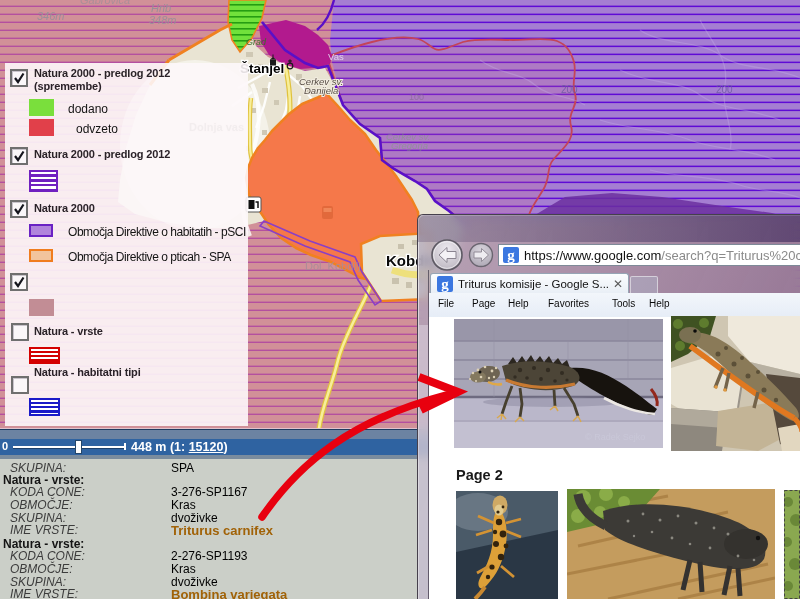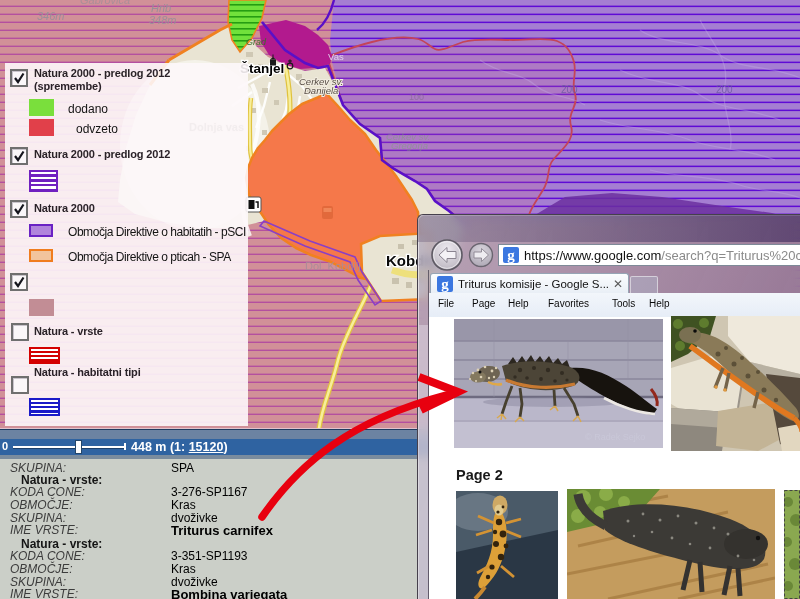--- a/index.html
+++ b/index.html
@@ -6,23 +6,23 @@
   body{width:800px;height:599px;overflow:hidden;position:relative;font-family:"Liberation Sans",sans-serif;background:#E9E4D4;}
   .abs{position:absolute;}
   #legend{left:5px;top:63px;width:243px;height:363px;background:rgba(253,247,250,0.9);}
   .cb{position:absolute;width:14px;height:14px;border:2px solid #6f6f6f;background:#faf7f9;box-shadow:inset 1px 1px 0 #c9c4cc;}
   .lt{position:absolute;font-size:11px;letter-spacing:-0.15px;font-weight:bold;color:#2a2228;line-height:13px;white-space:nowrap;}
   .ll{position:absolute;font-size:12px;color:#141414;white-space:nowrap;}
   .sw{position:absolute;width:25px;height:17px;}
   #bluebar{left:0;top:428px;width:800px;height:32px;background:#2f63a1;}
   #gpanel{left:0;top:459px;width:800px;height:140px;background:#cbcfc8;}
   .al{position:absolute;font-style:italic;font-size:12px;color:#3c3c3c;white-space:nowrap;}
-  .ah{position:absolute;font-weight:bold;font-size:12px;color:#141414;white-space:nowrap;margin-left:18px;}
+  .ah{position:absolute;font-weight:bold;font-size:12px;color:#141414;white-space:nowrap;}
   .av{position:absolute;font-size:12px;color:#000;white-space:nowrap;}
-  .alink{position:absolute;font-size:13px;font-weight:bold;color:#000000;white-space:nowrap;text-align:right;}
+  .alink{position:absolute;font-size:13px;font-weight:bold;color:#a16207;white-space:nowrap;text-align:right;}
   #win{left:417px;top:214px;width:383px;height:385px;border-radius:6px 0 0 0;
        background:linear-gradient(115deg,rgba(180,172,190,0.78),rgba(112,96,136,0.68));
        border-top:1px solid #46404c;border-left:1px solid #46404c;
        box-shadow:inset 1px 1px 0 rgba(255,255,255,0.55);
        -webkit-backdrop-filter:blur(4px);backdrop-filter:blur(4px);}
   .mi{position:absolute;top:0;font-size:10px;color:#0a0a0a;}
 </style>
 </head>
 <body>
 <svg class="abs" style="left:0;top:0" width="800" height="430" viewBox="0 0 800 430">
@@ -193,21 +193,21 @@
 <div class="al" style="left:10px;top:484.5px">KODA CONE:</div>
 <div class="av" style="left:171px;top:484.5px">3-276-SP1167</div>
 <div class="al" style="left:10px;top:497.5px">OBMOČJE:</div>
 <div class="av" style="left:171px;top:497.5px">Kras</div>
 <div class="al" style="left:10px;top:510.5px">SKUPINA:</div>
 <div class="av" style="left:171px;top:510.5px">dvoživke</div>
 <div class="al" style="left:10px;top:523px">IME VRSTE:</div>
 <div class="alink" style="left:171px;top:523px">Triturus carnifex</div>
 <div class="ah" style="left:3px;top:536.5px">Natura - vrste:</div>
 <div class="al" style="left:10px;top:549px">KODA CONE:</div>
-<div class="av" style="left:171px;top:549px">3-351-SP1193</div>
+<div class="av" style="left:171px;top:549px">2-276-SP1193</div>
 <div class="al" style="left:10px;top:561.5px">OBMOČJE:</div>
 <div class="av" style="left:171px;top:561.5px">Kras</div>
 <div class="al" style="left:10px;top:574.5px">SKUPINA:</div>
 <div class="av" style="left:171px;top:574.5px">dvoživke</div>
 <div class="al" style="left:10px;top:587px">IME VRSTE:</div>
 <div class="alink" style="left:171px;top:587px">Bombina variegata</div>
 <div id="win" class="abs">
  <div class="abs" style="left:0;top:0;width:383px;height:27px;border-radius:6px 0 0 0;background:linear-gradient(90deg,rgba(130,116,140,0.5),rgba(70,48,98,0.68))"></div>
  <svg class="abs" style="left:12px;top:22px" width="70" height="36" viewBox="0 0 70 36">
   <defs>

